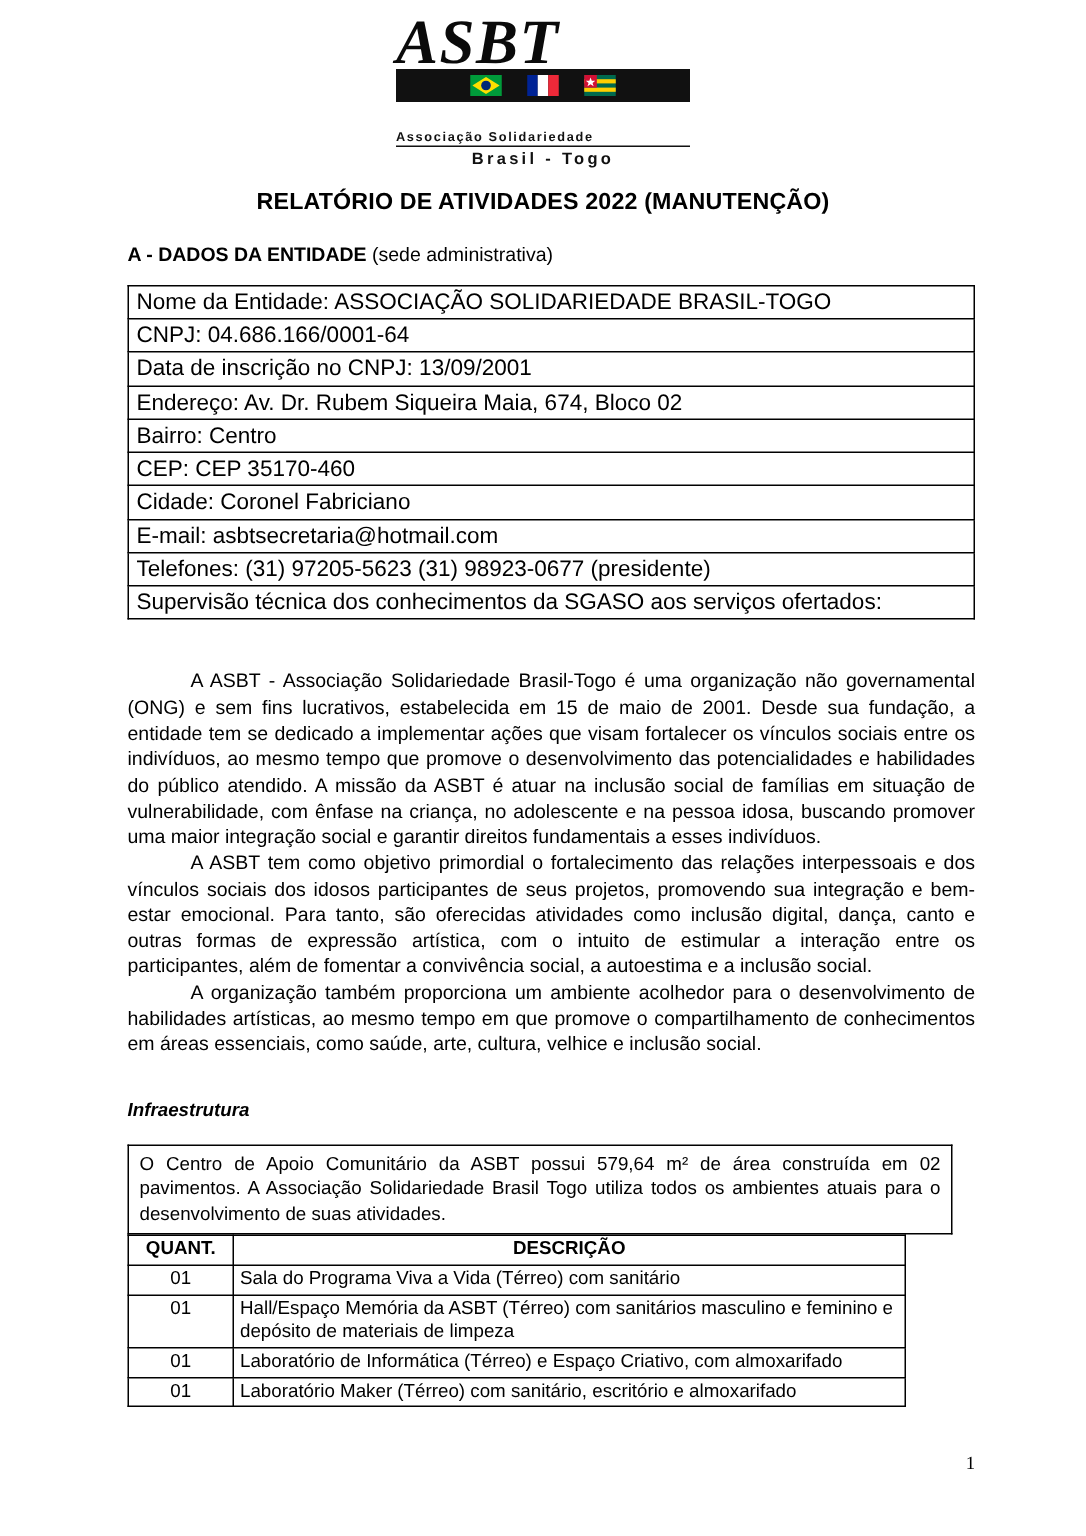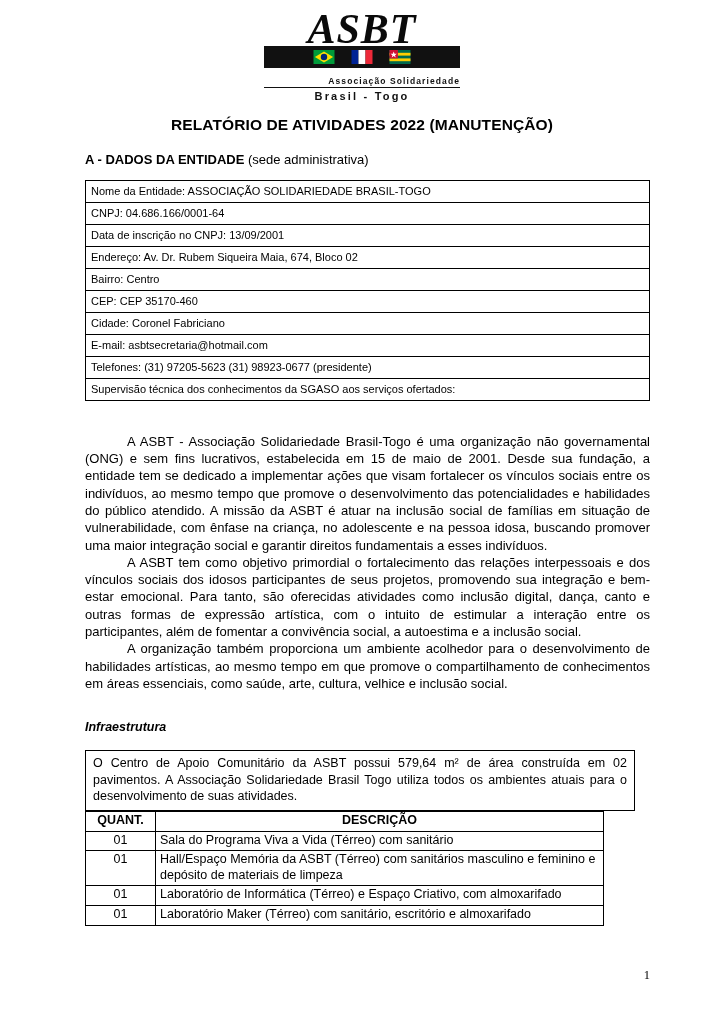--- a/index.html
+++ b/index.html
@@ -29,21 +29,21 @@
     width: 100%;
     display: flex;
     justify-content: center;
     padding-top: 10px;
   }
   .logo {
     position: relative;
     width: 196px;
   }
   .logo-wordmark {
-    text-align: center;
+    text-align: left;
     font-family: "Liberation Serif", serif;
     font-weight: bold;
     font-style: italic;
     font-size: 42px;
     letter-spacing: 1px;
     line-height: 0.95;
     color: #0a0a0a;
     margin-bottom: -4px;
     position: relative;
     z-index: 3;
@@ -57,26 +57,26 @@
     gap: 16px;
     position: relative;
     z-index: 2;
   }
   .flag {
     width: 22px;
     height: 14px;
     display: block;
   }
   .logo-sub1 {
-    text-align: right;
+    text-align: left;
     font-size: 8.5px;
     font-weight: bold;
     letter-spacing: 1.1px;
     color: #111;
-    padding-top: 8px;
+    padding-top: 18px;
     border-bottom: 1.5px solid #111;
     padding-bottom: 1px;
   }
   .logo-sub2 {
     text-align: center;
     font-size: 11px;
     font-weight: bold;
     letter-spacing: 2.2px;
     color: #111;
     padding-top: 2px;
@@ -99,21 +99,21 @@
 
   
   .entity-table {
     margin: 13px 0 0 85px;
     width: 565px;
     border-collapse: collapse;
     table-layout: fixed;
   }
   .entity-table td {
     border: 1px solid #000000;
-    font-size: 11px;
+    font-size: 15px;
     padding: 2px 20px 2px 5px;
     line-height: 1.15;
     height: 17px;
     vertical-align: middle;
     white-space: nowrap;
   }
 
   
   .body-text {
     margin: 32px 0 0 85px;

